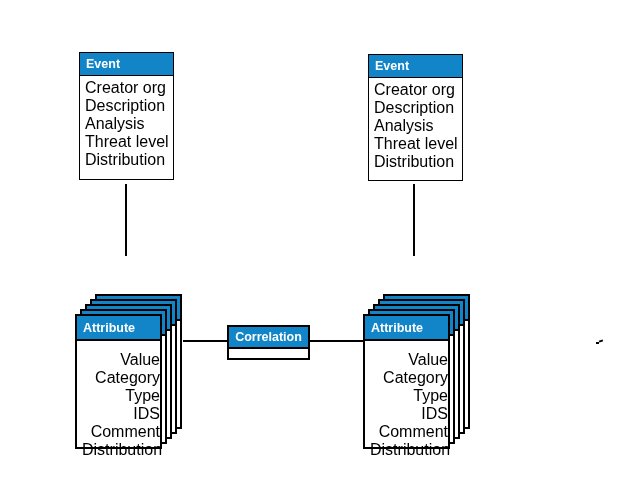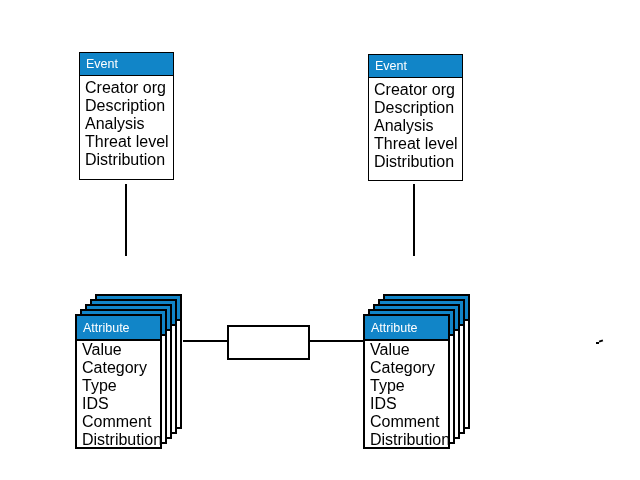--- a/index.html
+++ b/index.html
@@ -17,21 +17,21 @@
   }
   .entity {
     position: absolute;
     background: #ffffff;
     border: 1.5px solid #000000;
     box-sizing: border-box;
   }
   .entity-header {
     background: var(--header-blue, #1185c8);
     color: #ffffff;
-    font-weight: normal;
+    font-weight: bold;
     font-size: 12.5px;
     display: flex;
     align-items: center;
     box-sizing: border-box;
     border-bottom: 1.5px solid #000000;
     padding-left: 6px;
   }
   .entity-body {
     font-size: 16px;
     color: #000000;
@@ -64,21 +64,21 @@
   }
   .stack-layer .entity-header {
     height: 25px;
     border-bottom: 2px solid #000000;
   }
   .stack-layer.d4 { left: 20px; top: 0px;  }
   .stack-layer.d3 { left: 15px; top: 5px;  }
   .stack-layer.d2 { left: 10px; top: 10px; }
   .stack-layer.d1 { left: 5px;  top: 15px; }
   .stack-layer.front { left: 0px; top: 20px; }
-  .stack-layer .entity-body { padding-top: 0; }
+  .stack-layer .entity-body { padding-top: 10px; text-align: right; }
 
   
   #correlation {
     left: 227px;
     top: 325px;
     width: 83px;
     height: 35px;
     border: 2px solid #000000;
   }
   #correlation .entity-header {
@@ -203,20 +203,21 @@
         <div>Comment</div>
         <div>Distribution</div>
       </div>
     </div>
   </div>
 
   <div class="connector" id="conn-h-left"></div>
   <div class="connector" id="conn-h-right"></div>
 
   <div class="entity" id="correlation">
+    <div class="entity-header">Correlation</div>
     <div class="correlation-body"></div>
   </div>
 
   <div id="stray-mark">
     <div class="seg-a"></div>
     <div class="seg-b"></div>
   </div>
 
 </div>
 

